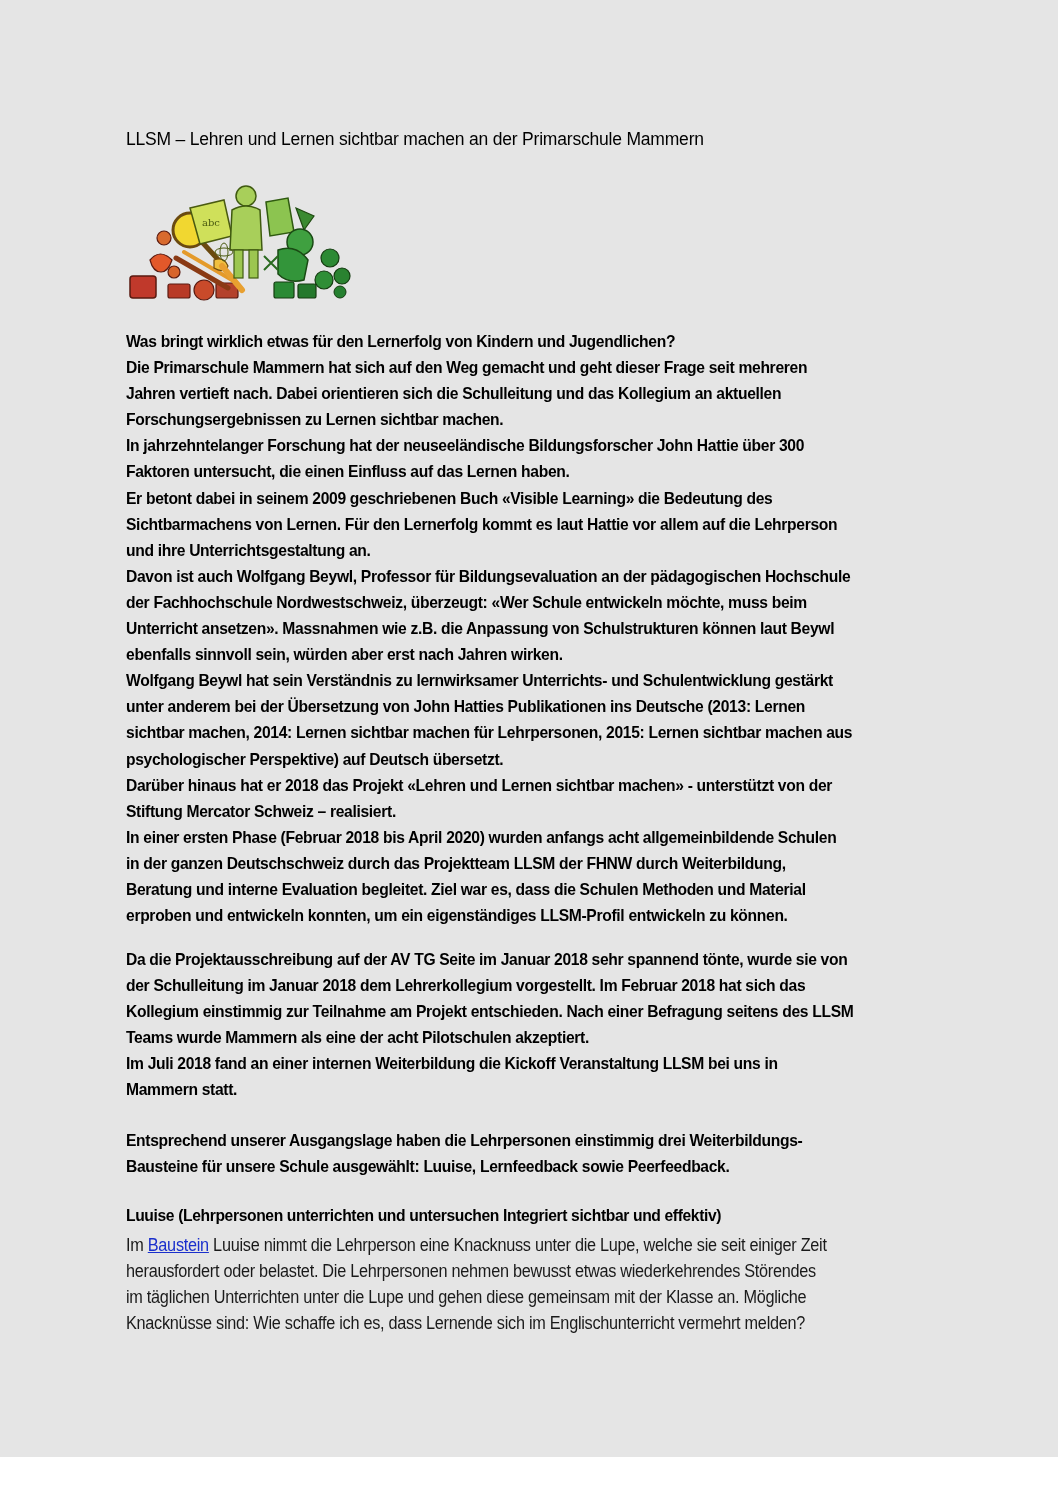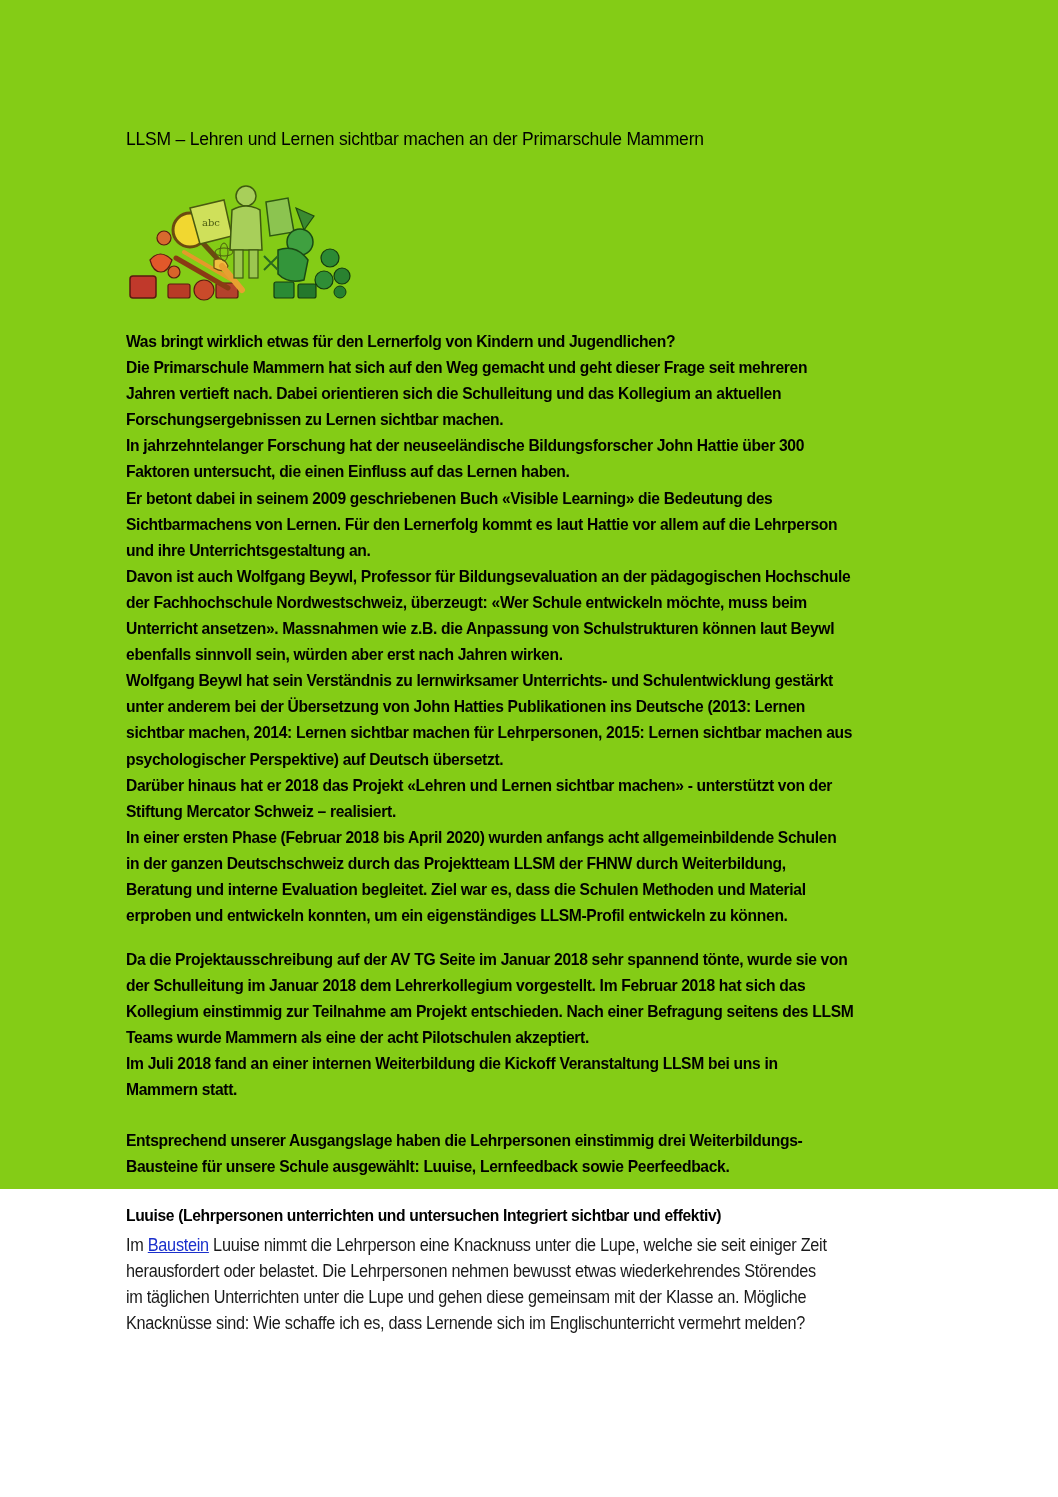--- a/index.html
+++ b/index.html
@@ -12,22 +12,22 @@
       height: 1497px;
       position: relative;
       overflow: hidden;
       font-family: "Liberation Sans", sans-serif;
       color: #000000;
     }
     .page {
       position: absolute;
       left: 0; top: 0;
       width: 1058px;
-      height: 1189px;
-      background: #84cc16;
+      height: 1457px;
+      background: #e5e5e5;
     }
     .title {
       position: absolute;
       left: 126px;
       top: 129px;
       font-size: 17.5px;
       letter-spacing: -0.2px;
       white-space: nowrap;
     }
     .logo {

